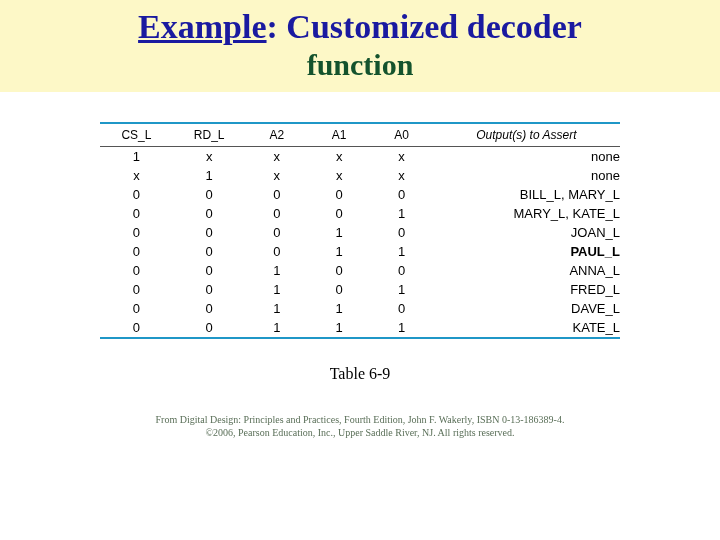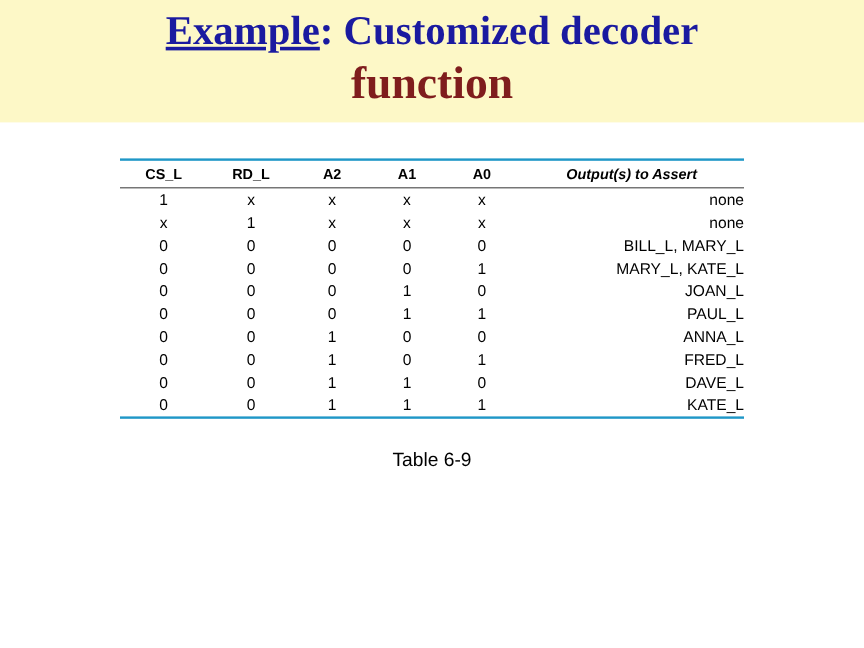--- a/index.html
+++ b/index.html
@@ -21,23 +21,23 @@
     font-weight: bold;
     font-size: 34px;
     text-decoration: underline;
   }
   .title-band .rest {
     color: #1a1aa0;
     font-weight: bold;
     font-size: 34px;
   }
   .title-line2 {
-    color: #7f1d1d;
+    color: #14532d;
     font-weight: bold;
-    font-size: 38px;
+    font-size: 30px;
     text-align: center;
     margin-top: 2px;
   }
   .table-wrap {
     width: 520px;
     margin: 30px auto 0 auto;
   }
   .rule-thick {
     height: 2px;
     background: #1f97c7;
@@ -46,21 +46,21 @@
     height: 1px;
     background: #555;
   }
   table.decoder {
     width: 100%;
     border-collapse: collapse;
     font-family: Arial, Helvetica, sans-serif;
     font-size: 13px;
   }
   table.decoder th {
-    font-weight: bold;
+    font-weight: normal;
     font-size: 12px;
     padding: 4px 0 4px 0;
     text-align: center;
     margin-top: 35px;
   }
   table.decoder th.output-h em,
   table.decoder th.output-h {
     font-style: italic;
   }
   table.decoder td {
@@ -68,21 +68,21 @@
     padding: 2px 0;
     font-size: 13px;
   }
   table.decoder td.out {
     text-align: right;
   }
   .caption-block {
     width: 520px;
     margin: 26px auto 16px auto;
     text-align: left;
-    font-family: Liberation Sans, sans-serif;
+    font-family: Liberation Serif, serif;
   }
   .caption-table {
     text-align: center;
     font-size: 16px;
     margin-bottom: 14px;
   }
   .caption-desc {
     font-size: 16px;
   }
   .credit {
@@ -159,21 +159,21 @@
           <td style="width: 12%;">1</td>
           <td style="width: 12%;">0</td>
           <td class="out" style="width: 36%;">JOAN_L</td>
         </tr>
         <tr>
           <td style="width: 14%;">0</td>
           <td style="width: 14%;">0</td>
           <td style="width: 12%;">0</td>
           <td style="width: 12%;">1</td>
           <td style="width: 12%;">1</td>
-          <td class="out" style="width: 36%;">PAUL_L</td>
+          <td class="out" style="width: 36%; font-weight: bold;">PAUL_L</td>
         </tr>
         <tr>
           <td style="width: 14%;">0</td>
           <td style="width: 14%;">0</td>
           <td style="width: 12%;">1</td>
           <td style="width: 12%;">0</td>
           <td style="width: 12%;">0</td>
           <td class="out" style="width: 36%;">ANNA_L</td>
         </tr>
         <tr>
@@ -203,13 +203,15 @@
       </tbody>
   </table>
   <div class="rule-thick"></div>
 </div>
 
 <div class="caption-block">
   <div class="caption-table">Table 6-9</div>
 </div>
 
 <div class="credit">
+  <div>From Digital Design: Principles and Practices, Fourth Edition, John F. Wakerly, ISBN 0-13-186389-4.</div>
+  <div>©2006, Pearson Education, Inc., Upper Saddle River, NJ. All rights reserved.</div>
 </div>
 
 </body></html>

